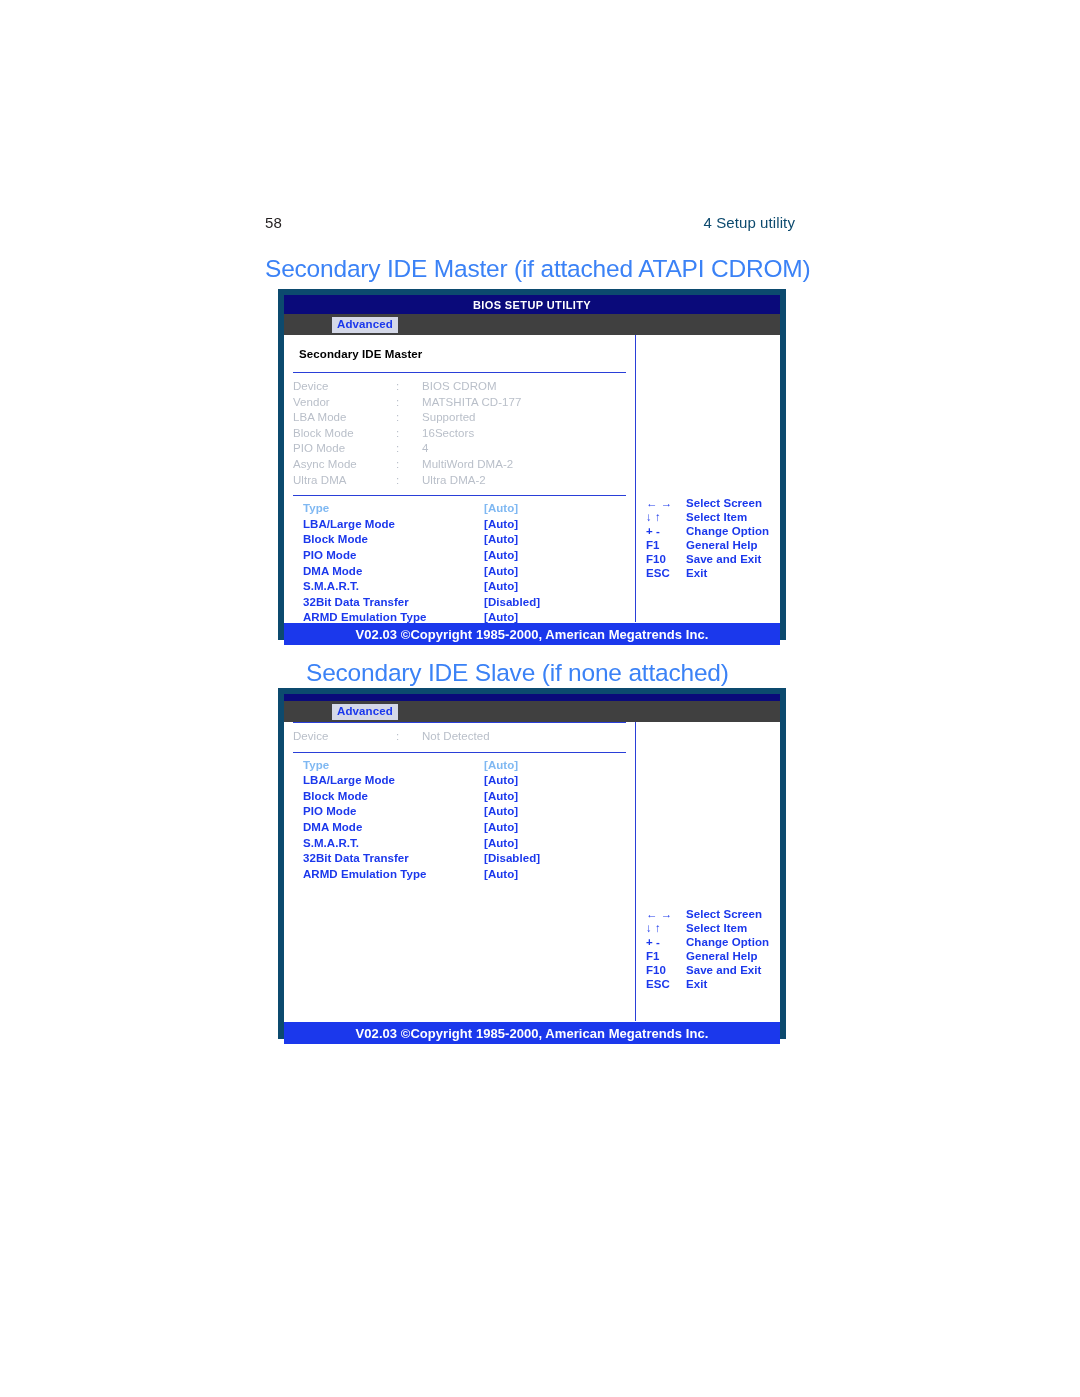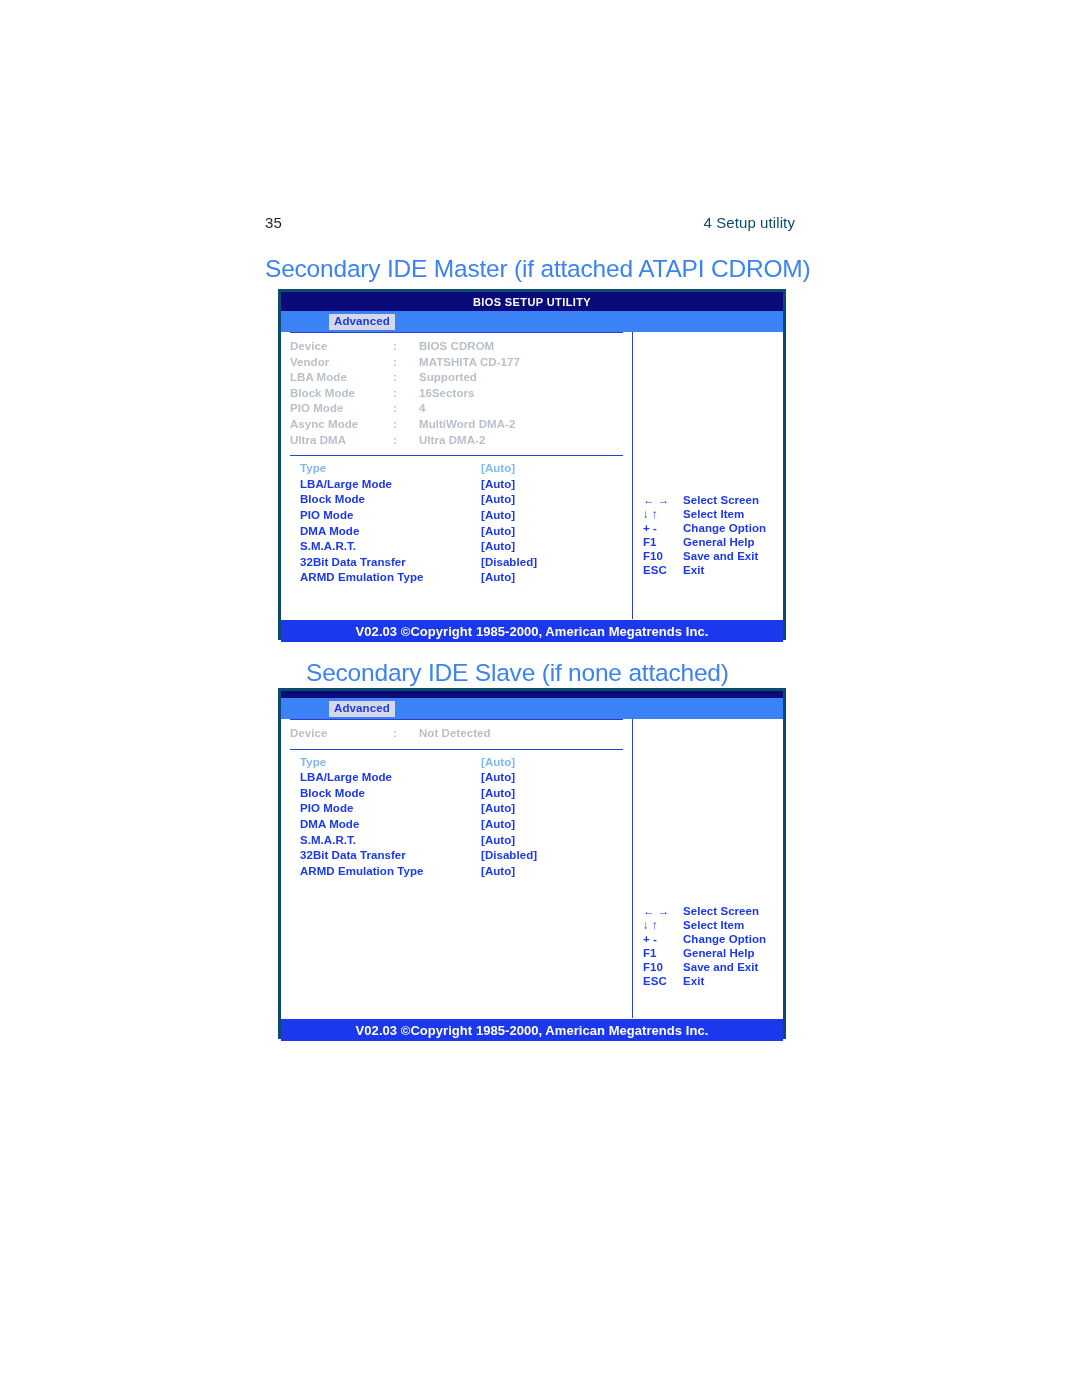--- a/index.html
+++ b/index.html
@@ -60,21 +60,21 @@
     white-space: nowrap;
   }
   #heading-master { top: 255px; }
   #heading-slave  { top: 659px; margin-left: 41px; }
 
   
   .bios {
     position: absolute;
     left: 278px;
     width: 508px;
-    border: 3px solid #0c4a6e;
+    border: 6px solid #0c4a6e;
     box-sizing: border-box;
     background: #ffffff;
     font-family: "Liberation Sans", sans-serif;
   }
   #bios-master { top: 289px; height: 351px; }
   #bios-slave  { top: 688px; height: 351px; }
 
   .bios-titlebar {
     height: 19px;
     background: #0a0a7a;
@@ -85,21 +85,21 @@
     display: flex;
     align-items: center;
     justify-content: center;
   }
   .bios-titlebar.blank {
     height: 7px;
   }
 
   .bios-menubar {
     height: 21px;
-    background: #3b82f6;
+    background: #404040;
     display: flex;
     align-items: center;
     padding-left: 48px;
     box-sizing: border-box;
     text-align: center;
   }
   .menu-tab {
     background: #d4d8e8;
     color: #1b38ec;
     font-size: 11.5px;
@@ -147,21 +147,21 @@
   }
 
   
   .info-list {
     padding-top: 6px;
     padding-bottom: 7px;
   }
   .info-row {
     display: flex;
     font-size: 11.5px;
-    font-weight: bold;
+    font-weight: normal;
     color: #b9bfc9;
     line-height: 15.6px;
     letter-spacing: 0.05px;
   }
   .info-row .k { width: 103px; flex: none; }
   .info-row .c { width: 26px; flex: none; }
   .info-row .v { flex: 1; }
 
   
   .set-list {
@@ -217,37 +217,38 @@
     justify-content: center;
     border-top: 1px solid #ffffff;
   }
 </style>
 </head>
 <body>
 
 <div class="page">
 
   <div class="runhead">
-    <span class="folio">35</span>
+    <span class="folio">58</span>
     <span class="chaptitle">4 Setup utility</span>
   </div>
 
   <div class="heading" id="heading-master">Secondary IDE Master (if attached ATAPI CDROM)</div>
 
   <div class="bios" id="bios-master">
 
     <div class="bios-titlebar">BIOS SETUP UTILITY</div>
 
     <div class="bios-menubar">
       <span class="menu-tab">Advanced</span>
     </div>
 
     <div class="bios-body">
       <div class="bios-left">
 
+        <div class="panel-title">Secondary IDE Master</div>
 
         <div class="rule"></div>
 
         <div class="info-list">
             <div class="info-row">
             <span class="k">Device</span>
             <span class="c">:</span>
             <span class="v">BIOS CDROM</span>
           </div>
             <div class="info-row">

